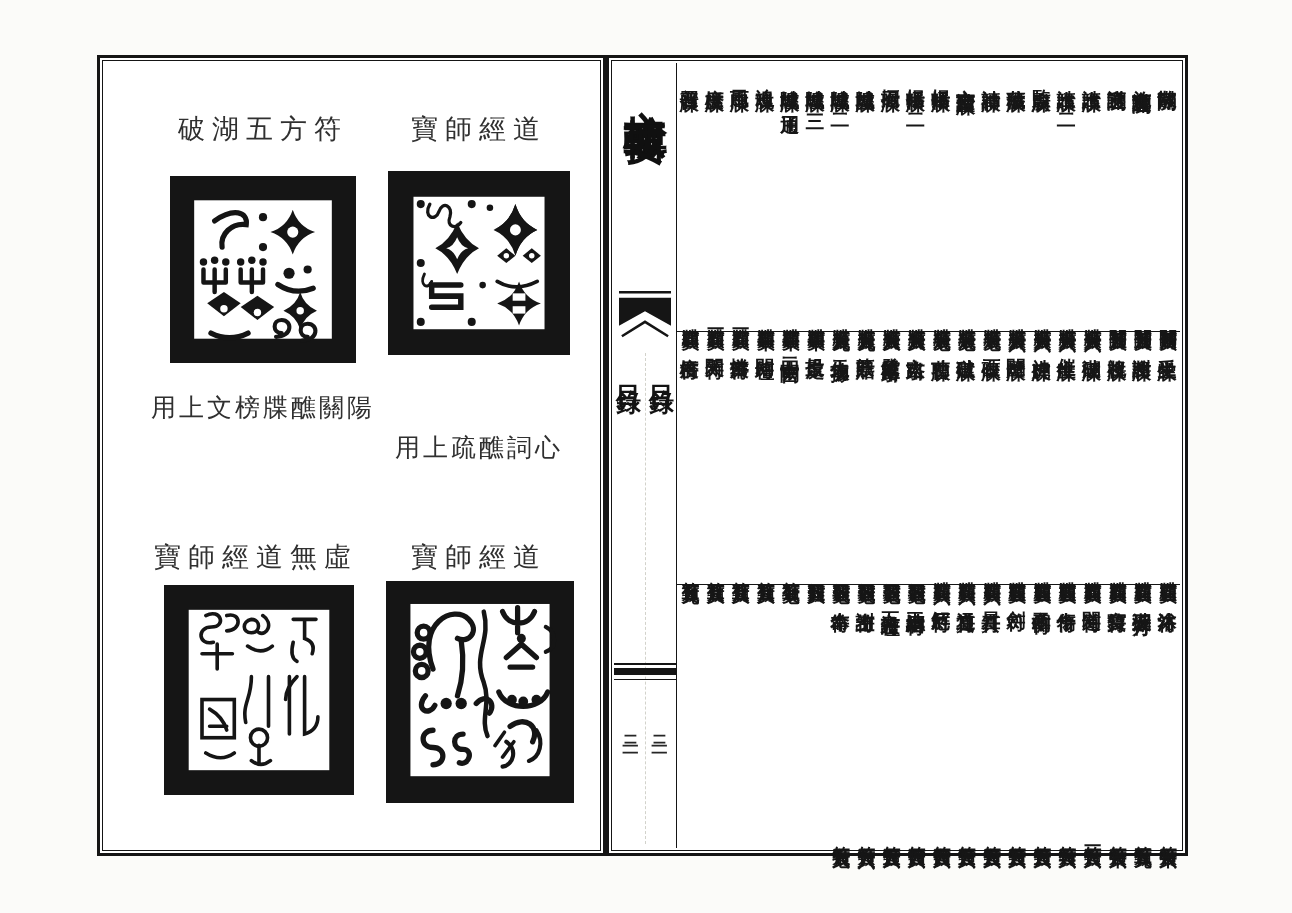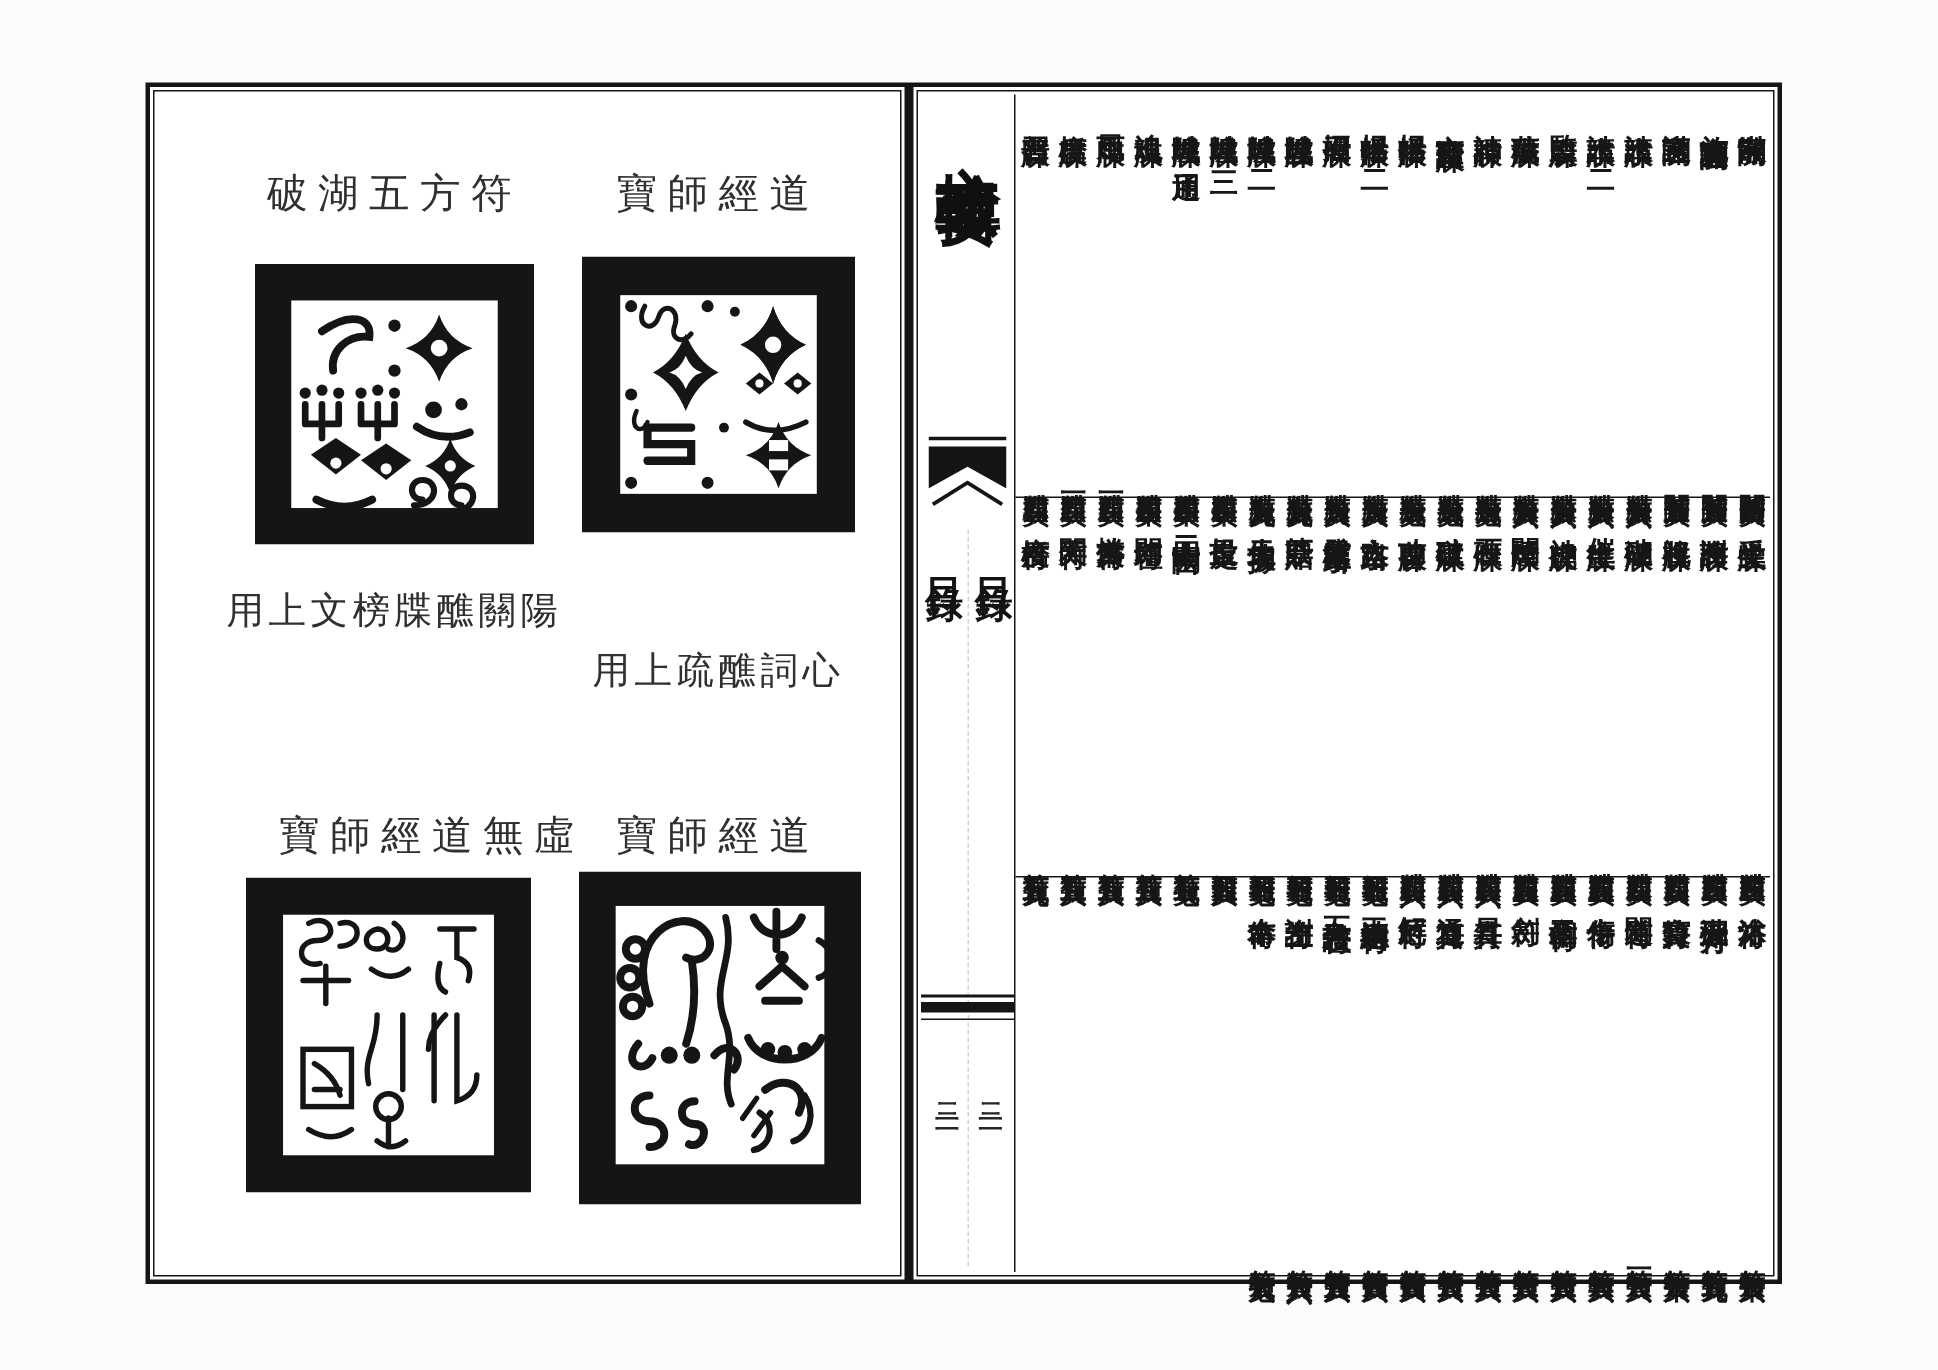--- a/index.html
+++ b/index.html
@@ -121,21 +121,21 @@
       <circle cx="65" cy="46" r="1.5" fill="#fff"></circle>
         <circle cx="79" cy="46" r="1.5" fill="#fff"></circle>
       <rect x="68.5" y="66.5" width="7" height="4" fill="#fff"></rect>
       <rect x="68.5" y="73.5" width="7" height="4" fill="#fff"></rect>
     </svg>
   </div>
 
   <div class="caption caption-bottom" style="left:30px;top:336px;width:266px;">用上文榜牒醮關陽</div>
   <div class="caption caption-bottom" style="left:268px;top:336px;width:222px;margin-top:40px;">用上疏醮詞心</div>
 
-  <div class="caption caption-top" style="left:44px;top:485px;width:246px;text-align:right;">寶師經道無虛</div>
+  <div class="caption caption-top" style="left:33px;top:485px;width:246px;">寶師經道無虛</div>
   <div class="caption caption-top" style="left:262px;top:485px;width:234px;">寶師經道</div>
 
   <div class="seal" style="left:64px;top:527px;width:190px;height:210px;">
     <svg viewBox="0 0 100 110" preserveAspectRatio="none">
       <rect width="100" height="110" fill="#151515"></rect>
       <rect x="13" y="13" width="74" height="84" fill="#fff"></rect>
       <g stroke="#151515" fill="none" stroke-width="1.9" stroke-linecap="round">
         <path d="M68 18 h12 M74 18 v10 q6 2 4 8 M68 30 q-2 8 2 10"></path>
         <path d="M66 48 v30 M74 48 v30 q7 -2 7 -9"></path>
         <path d="M70 48 q-6 6 -6 12"></path>

